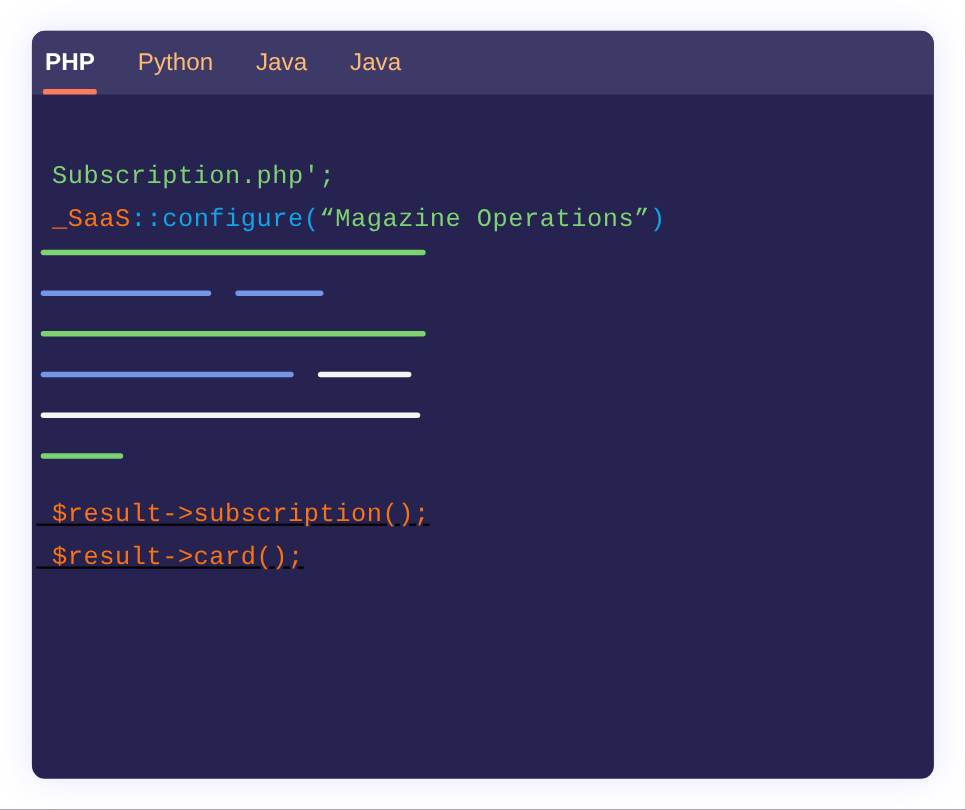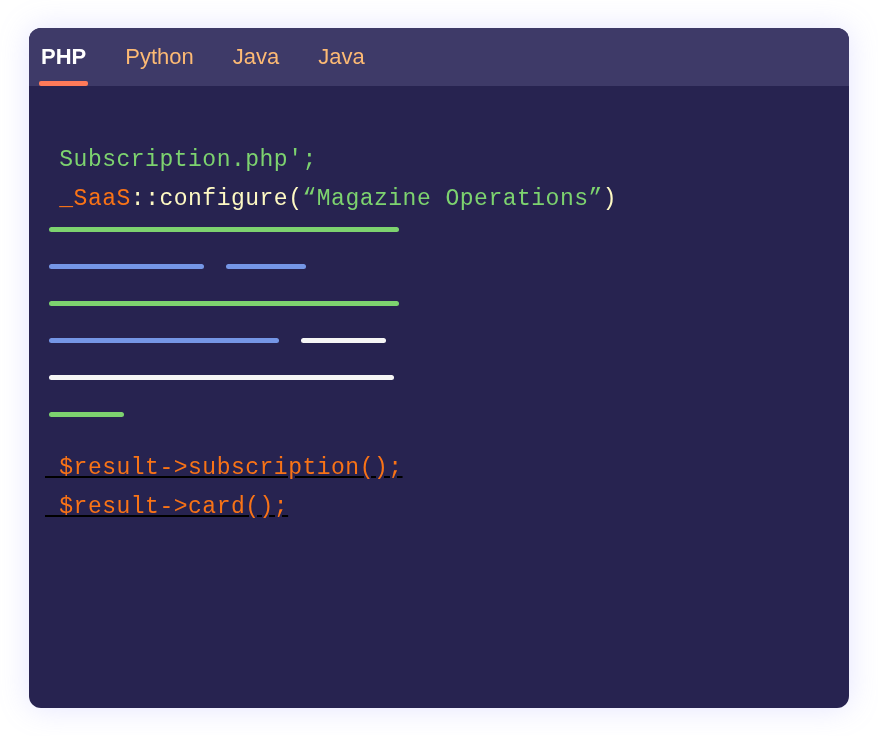--- a/index.html
+++ b/index.html
@@ -58,33 +58,33 @@
       bottom: -2px;
       left: 0;
       right: 0;
       height: 5px;
       background: #ff7a59;
       border-radius: 2px;
     }
 
     .code-area {
       flex: 1;
-      padding: 55px 0 20px 16px;
+      padding: 55px 0 20px 4px;
       font-size: 23px;
       line-height: 1.7;
     }
 
     .code-line {
       white-space: pre;
       letter-spacing: 0.5px;
     }
 
     .green { color: #7dd36f; }
     .blue { color: #f97316; }
-    .white { color: #fef9c3; }
+    .white { color: #0ea5e9; }
 
     .bars-section {
       margin-top: 8px;
       margin-bottom: 8px;
     }
 
     .bar-row {
       display: flex;
       gap: 22px;
       margin-bottom: 32px;

